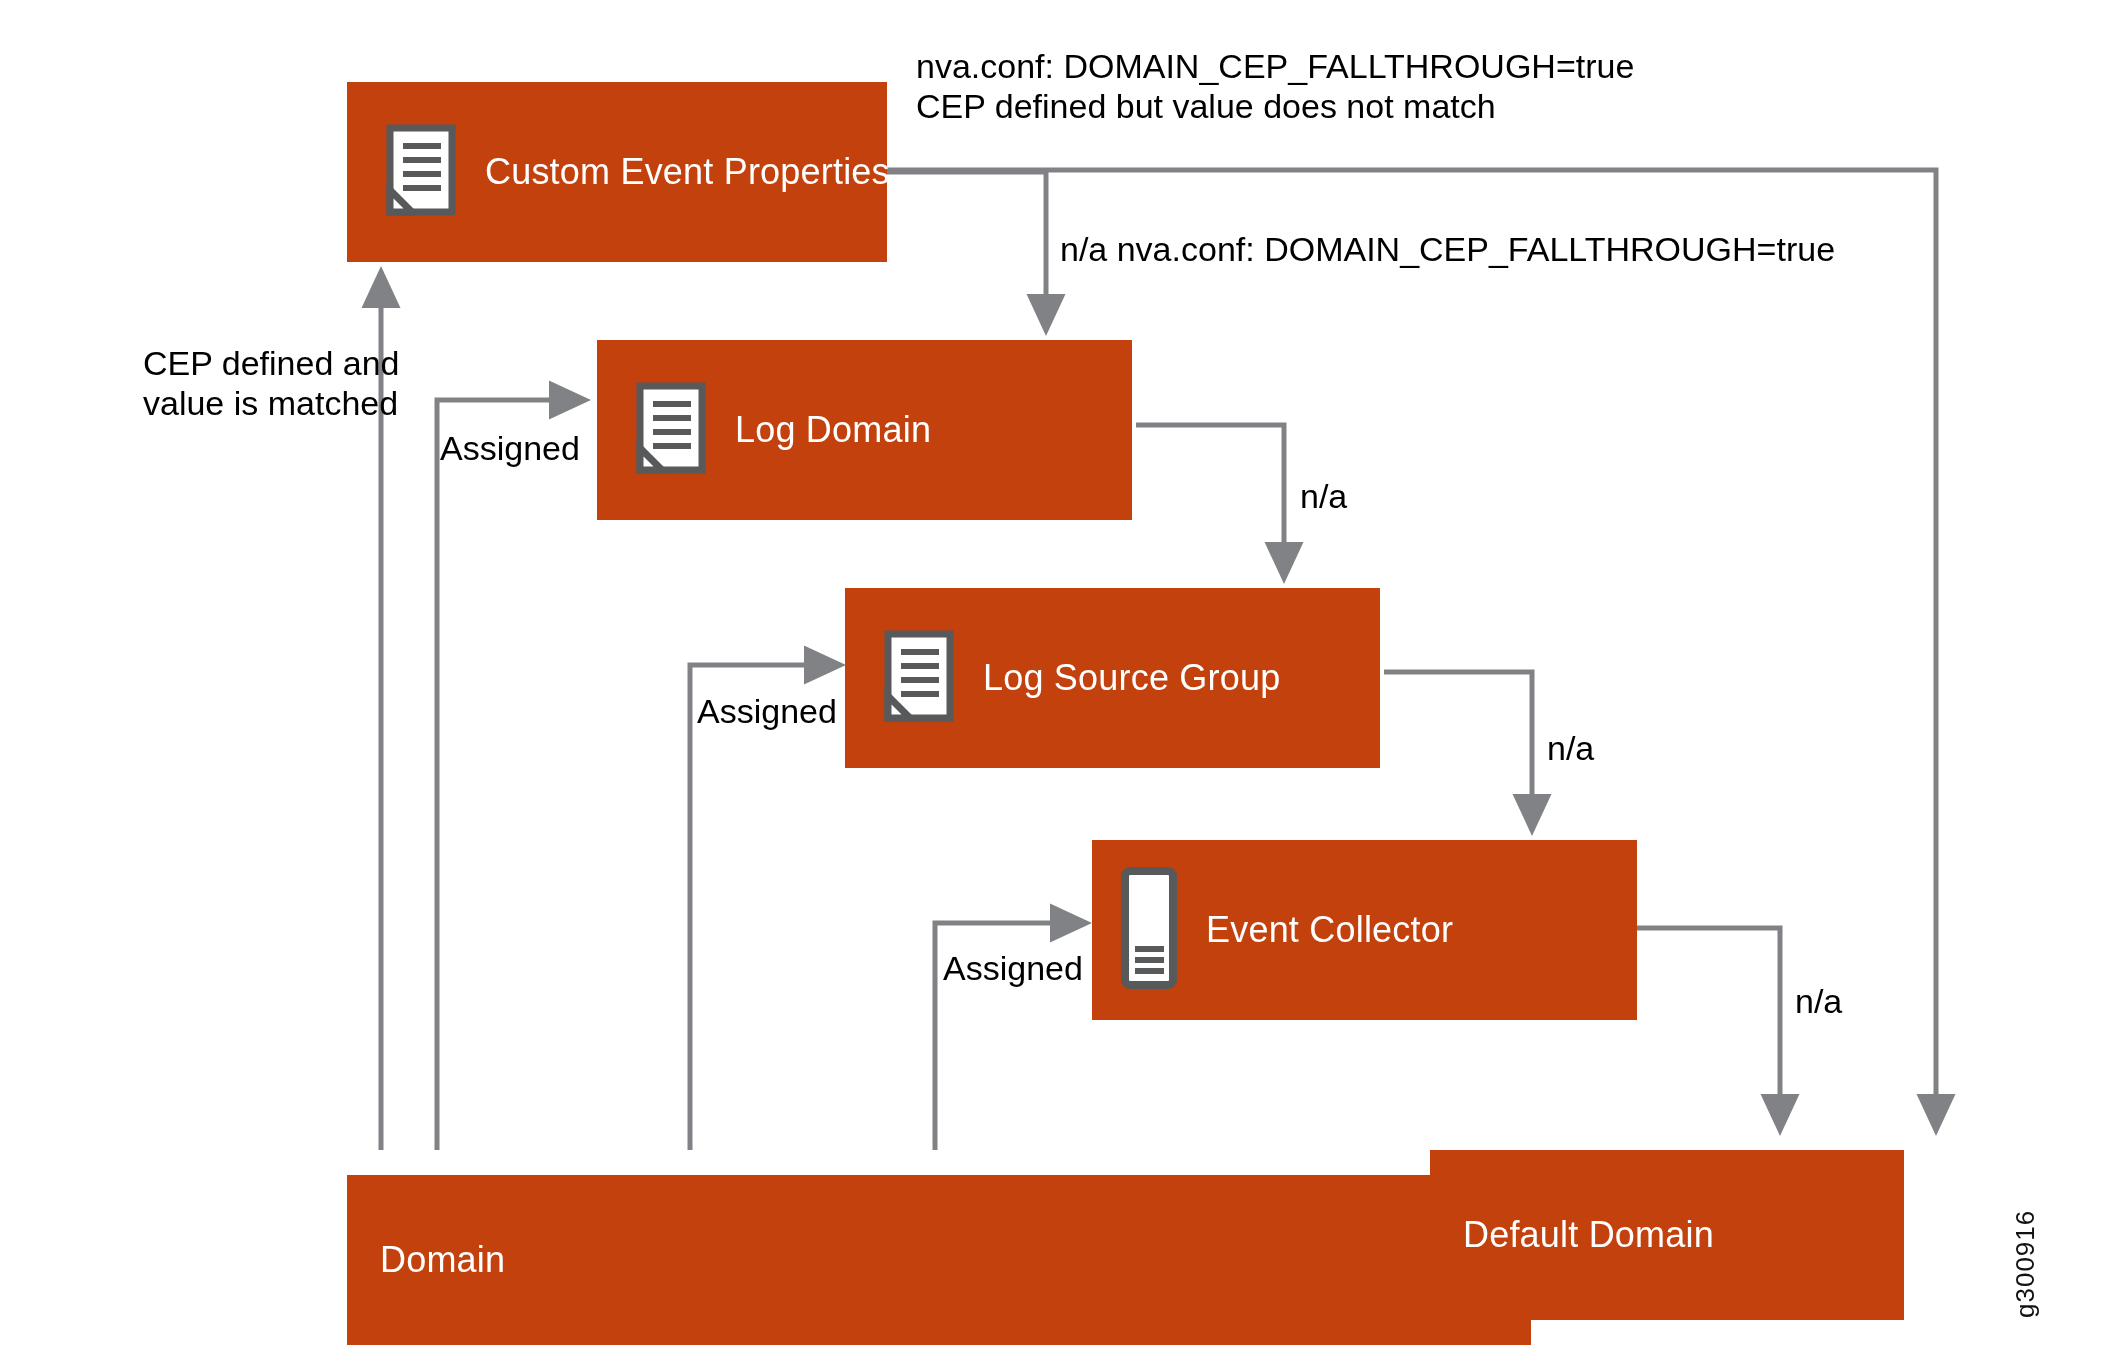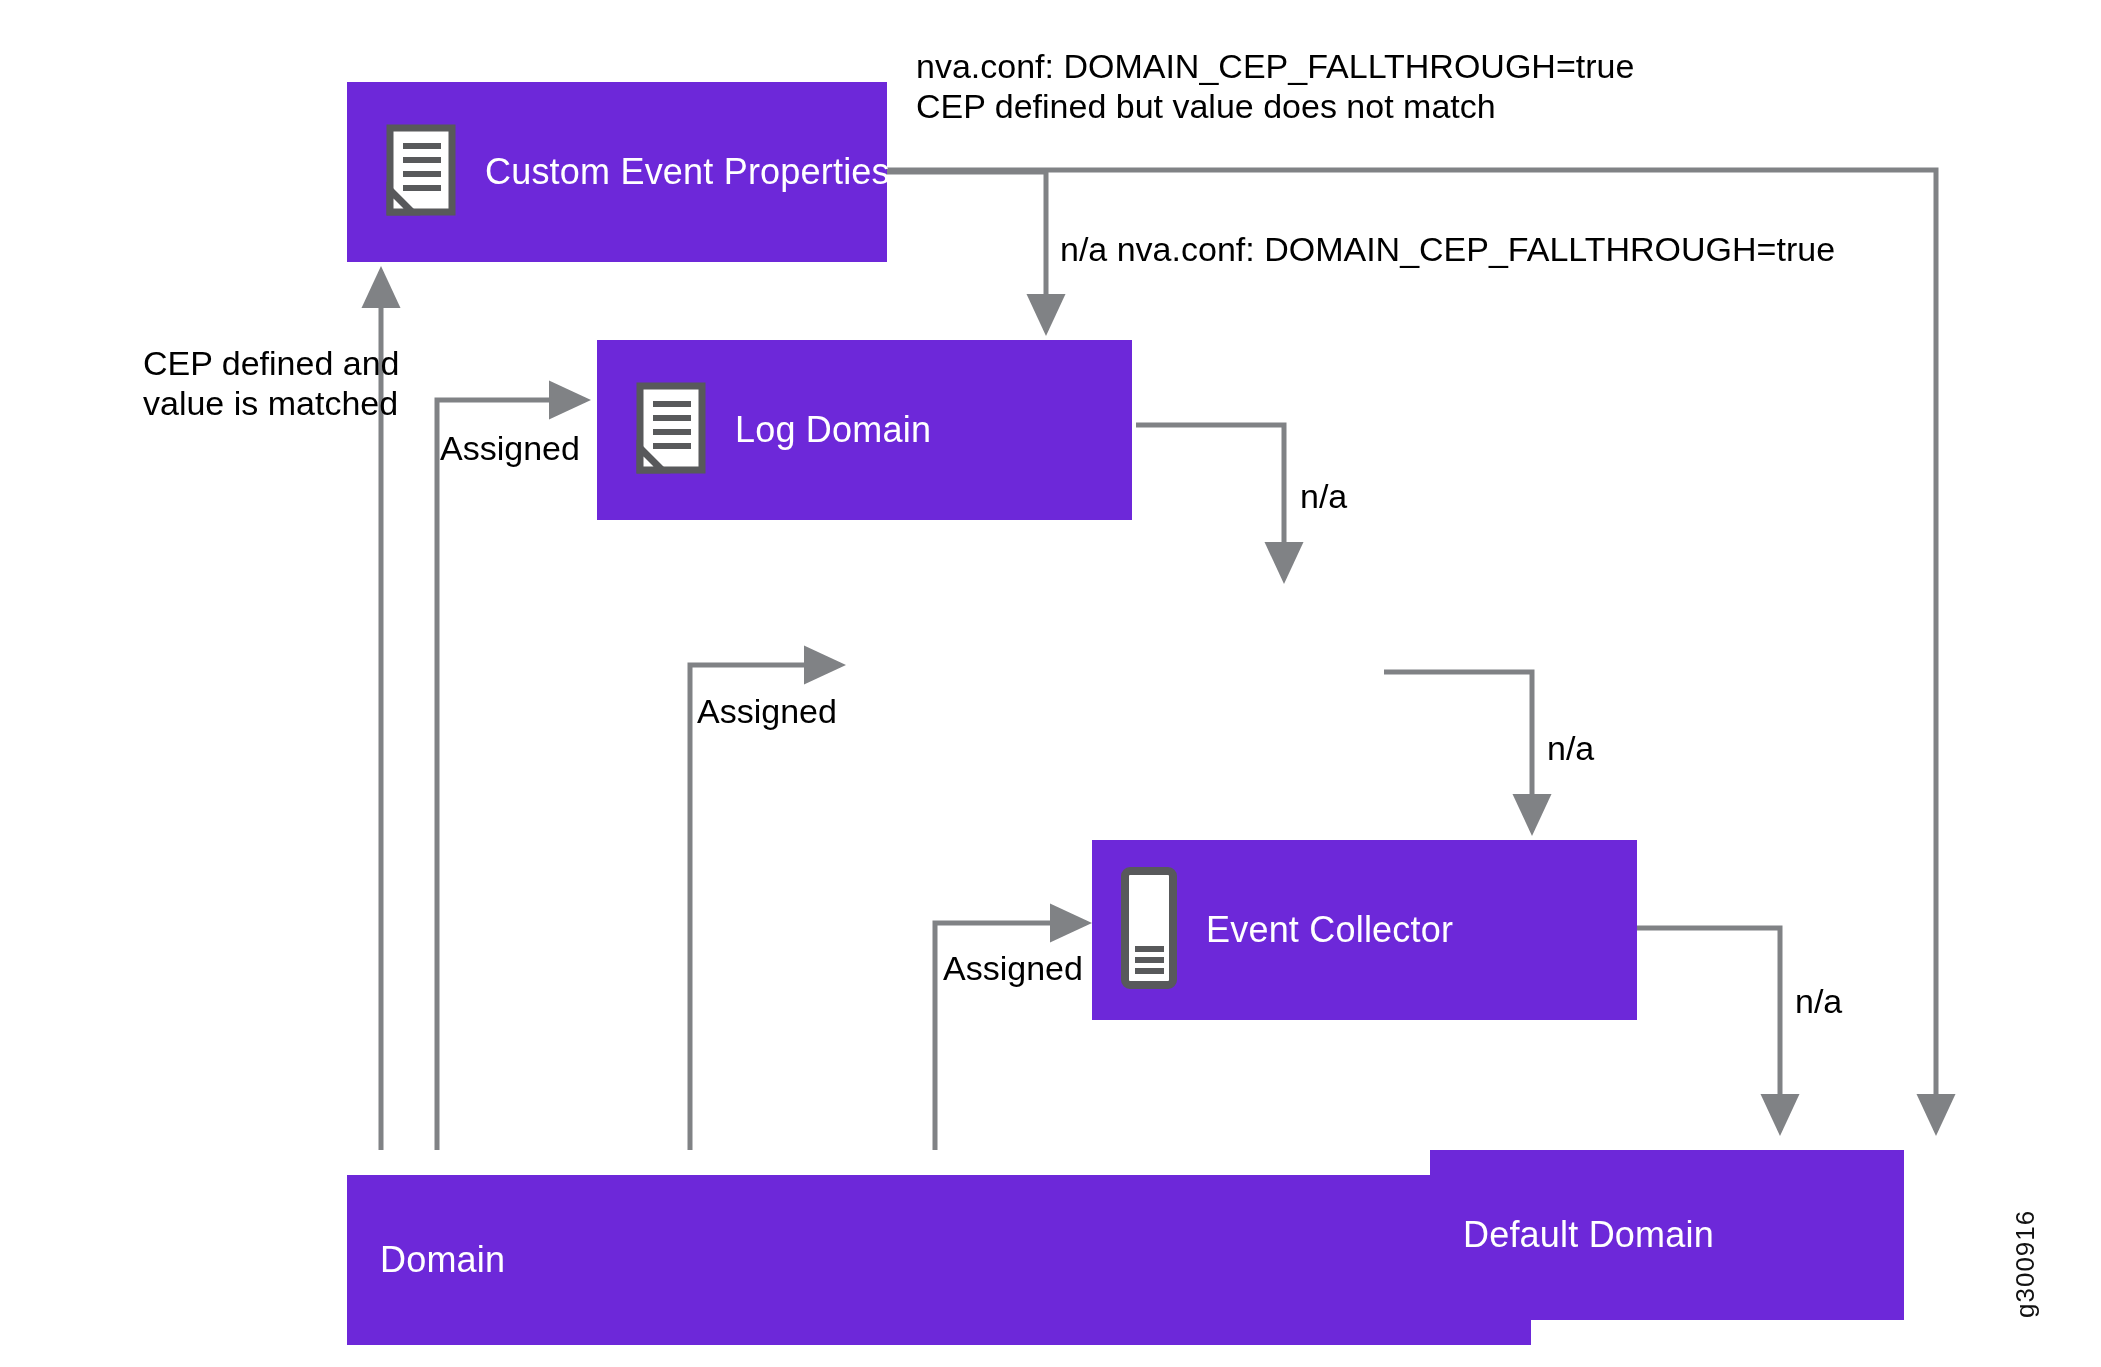--- a/index.html
+++ b/index.html
@@ -12,21 +12,21 @@
   }
   #canvas {
     position: relative;
     width: 2101px;
     height: 1367px;
     background: #ffffff;
     overflow: hidden;
   }
   .node {
     position: absolute;
-    background: #6d28d9;
+    background: #c2410c;
     display: flex;
     align-items: center;
     box-sizing: border-box;
   }
   .node-label {
     color: #ffffff;
     font-size: 36px;
     letter-spacing: 0.2px;
     white-space: nowrap;
   }
@@ -118,20 +118,35 @@
           <line x1="18" y1="22" x2="56" y2="22"></line>
           <line x1="18" y1="36" x2="56" y2="36"></line>
           <line x1="18" y1="50" x2="56" y2="50"></line>
           <line x1="18" y1="64" x2="56" y2="64"></line>
         </g>
       </svg>
     </span>
     <span class="node-label">Log Domain</span>
   </div>
 
+  <div class="node" style="left:845px; top:588px; width:535px; height:180px; padding-left:38px; gap:28px;">
+    <span class="node-icon">
+      <svg width="72" height="92" viewBox="0 0 72 92">
+        <path d="M5 4 H56 L67 4 V88 H5 Z" fill="#ffffff" stroke="#58595b" stroke-width="7" stroke-linejoin="miter"></path>
+        <path d="M5 66 L27 88 H5 Z" fill="#ffffff" stroke="#58595b" stroke-width="7" stroke-linejoin="miter"></path>
+        <g stroke="#58595b" stroke-width="6" stroke-linecap="butt">
+          <line x1="18" y1="22" x2="56" y2="22"></line>
+          <line x1="18" y1="36" x2="56" y2="36"></line>
+          <line x1="18" y1="50" x2="56" y2="50"></line>
+          <line x1="18" y1="64" x2="56" y2="64"></line>
+        </g>
+      </svg>
+    </span>
+    <span class="node-label">Log Source Group</span>
+  </div>
 
   <div class="node" style="left:1092px; top:840px; width:545px; height:180px; padding-left:28px; gap:28px;">
     <span class="node-icon">
       <svg width="58" height="124" viewBox="0 0 58 124">
         <rect x="5" y="5" width="48" height="114" rx="5" ry="5" fill="#ffffff" stroke="#58595b" stroke-width="8"></rect>
         <g stroke="#58595b" stroke-width="6" stroke-linecap="butt">
           <line x1="15" y1="83" x2="44" y2="83"></line>
           <line x1="15" y1="94" x2="44" y2="94"></line>
           <line x1="15" y1="105" x2="44" y2="105"></line>
         </g>

